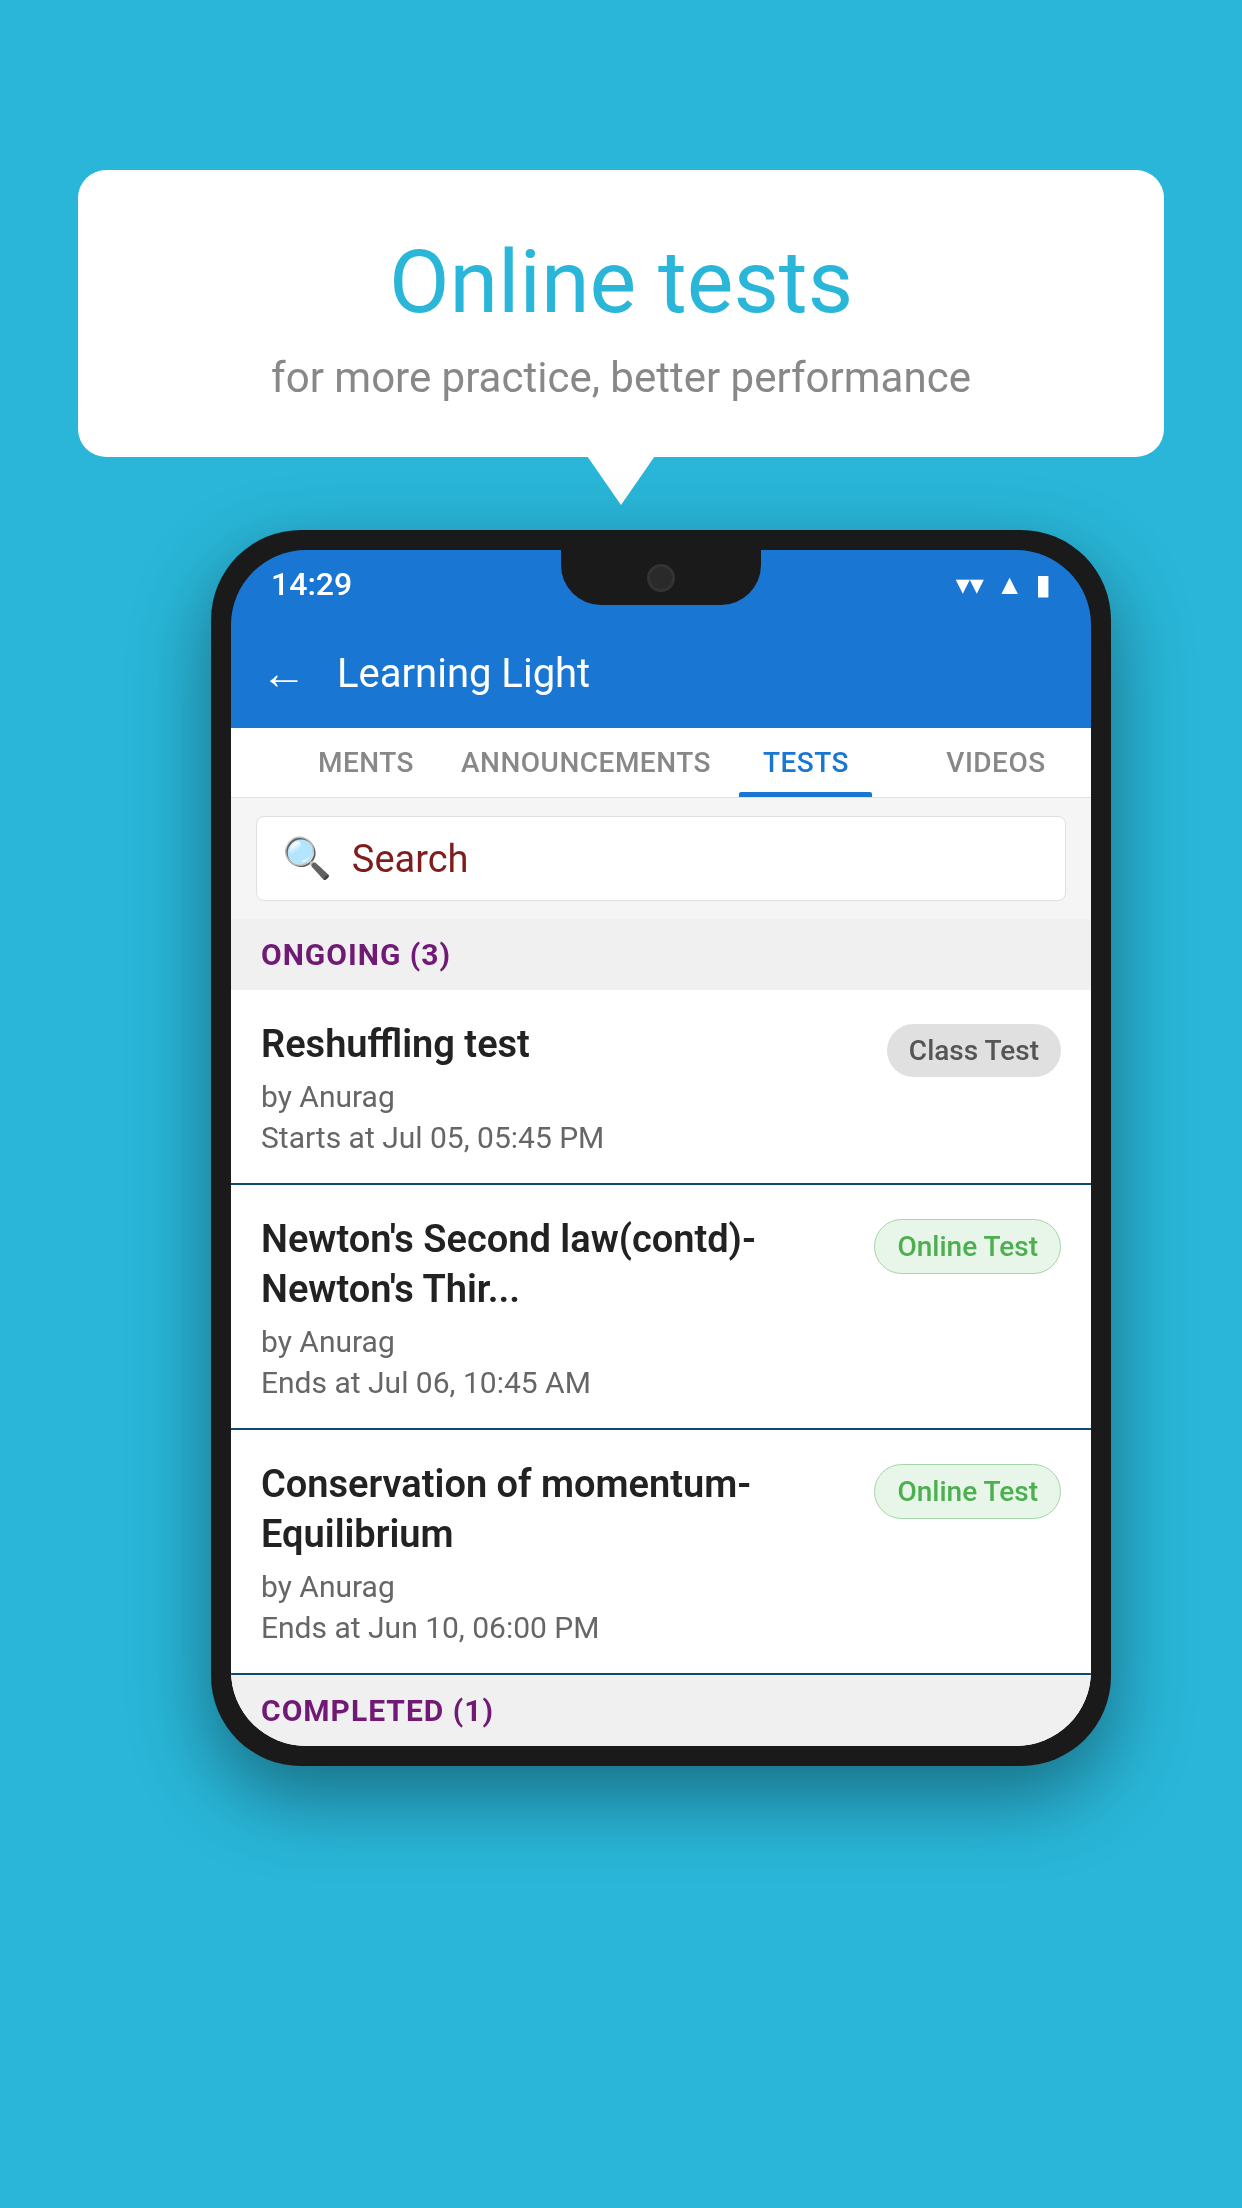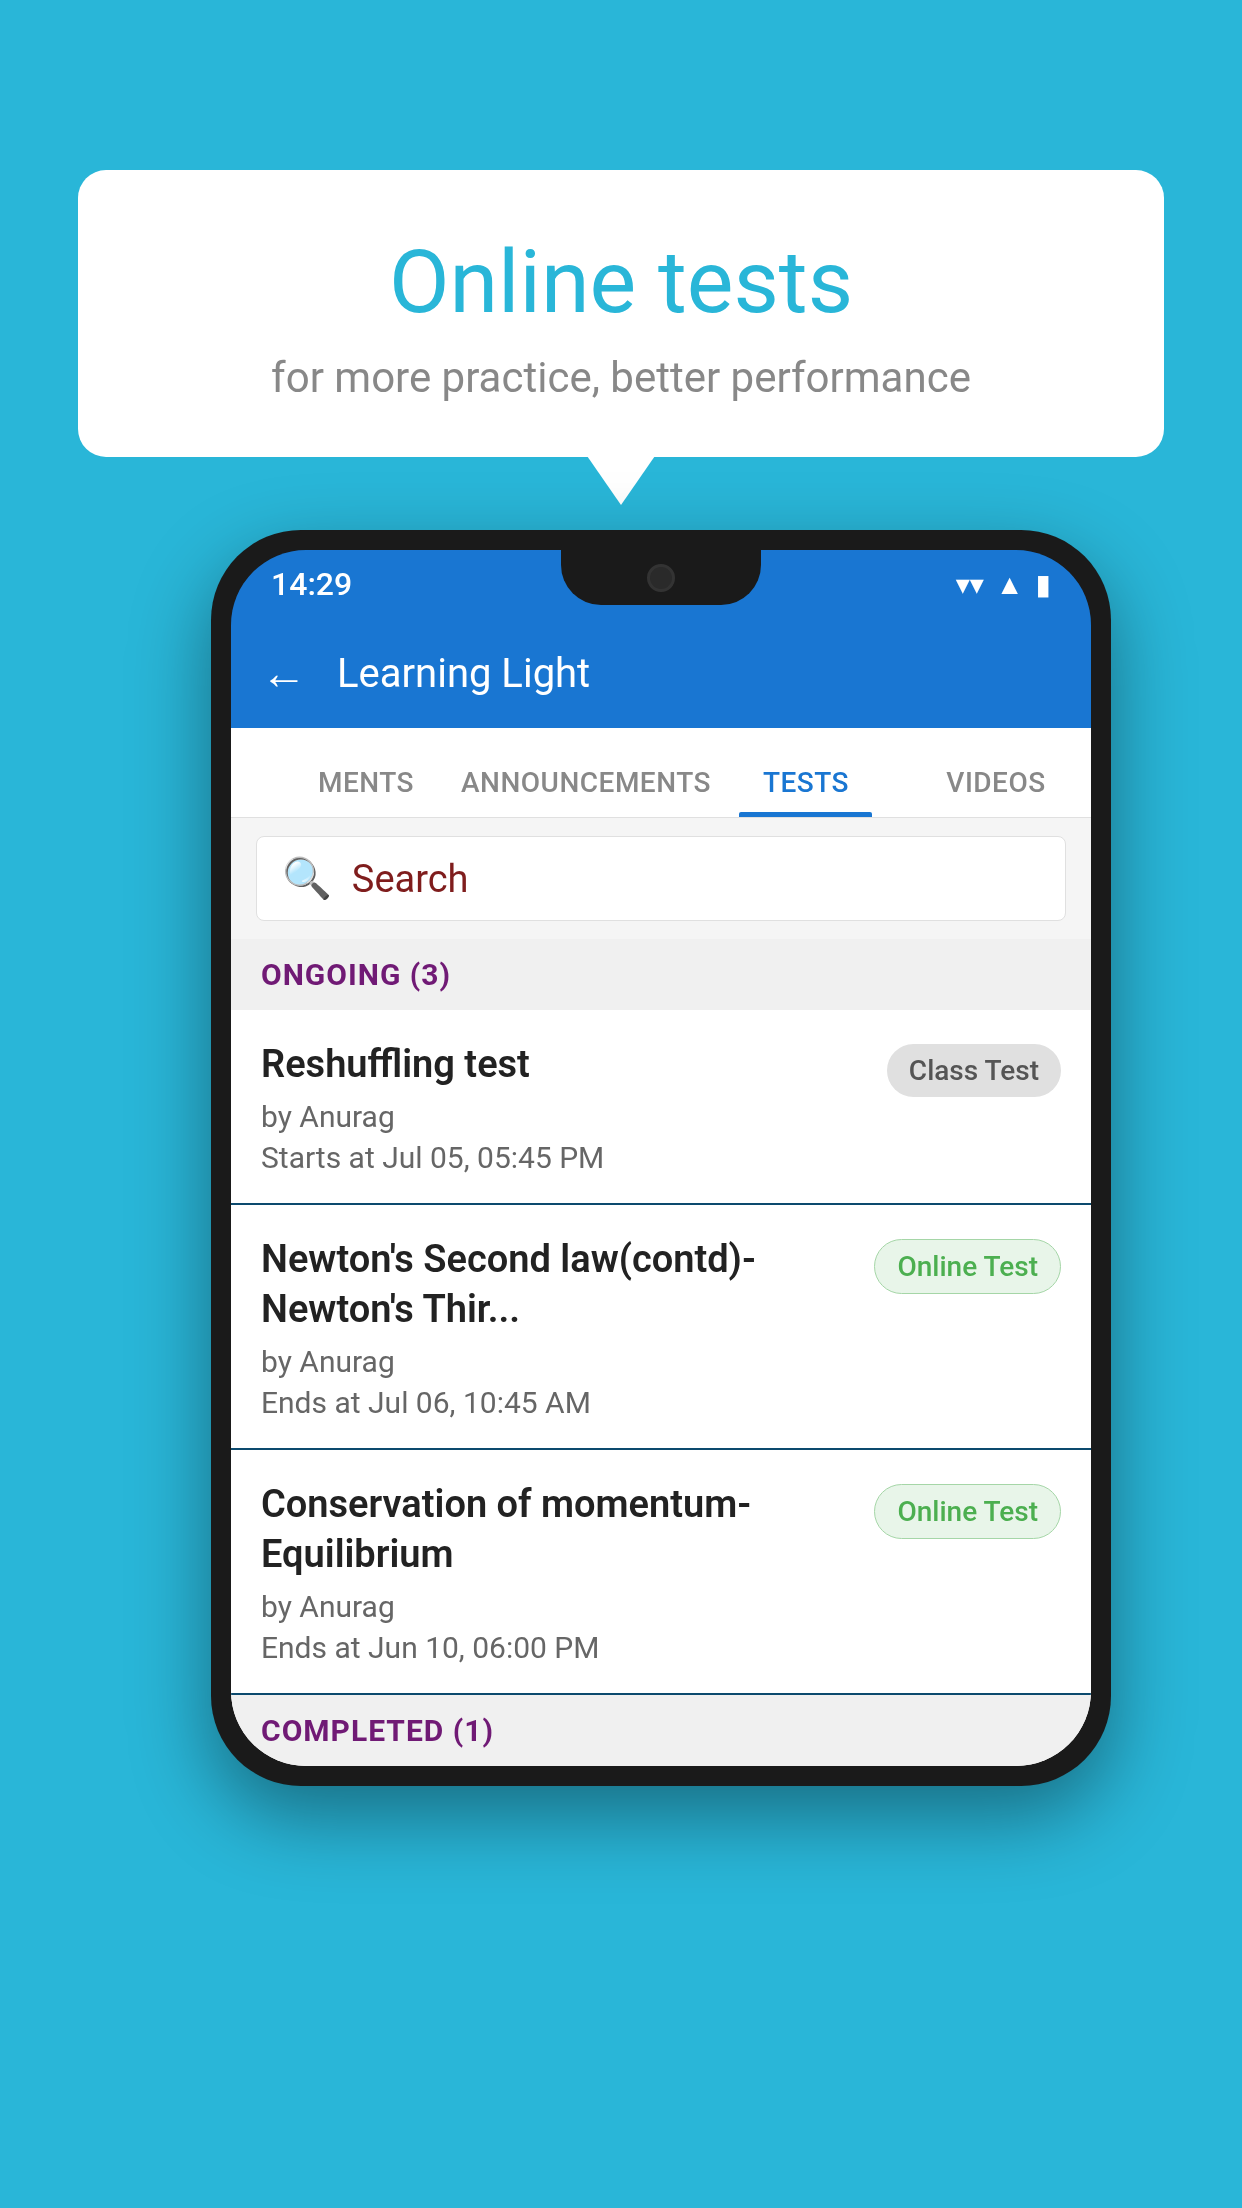--- a/index.html
+++ b/index.html
@@ -137,21 +137,21 @@
       color: white;
       font-size: 40px;
       font-weight: 400;
     }
 
     
     .tabs-bar {
       background: white;
       display: flex;
       border-bottom: 1px solid #e0e0e0;
-      height: 90px;
+      height: 70px;
       align-items: flex-end;
       padding-left: 40px;
     }
     .tab-item {
       flex: 1;
       text-align: center;
       padding-bottom: 18px;
       font-size: 28px;
       color: #888;
       font-weight: 500;

